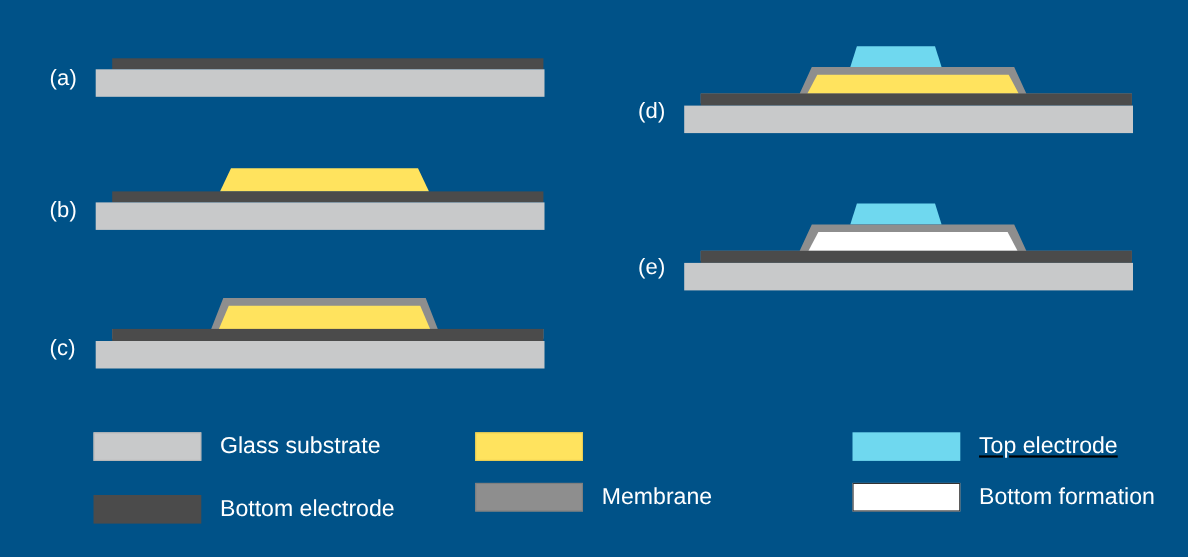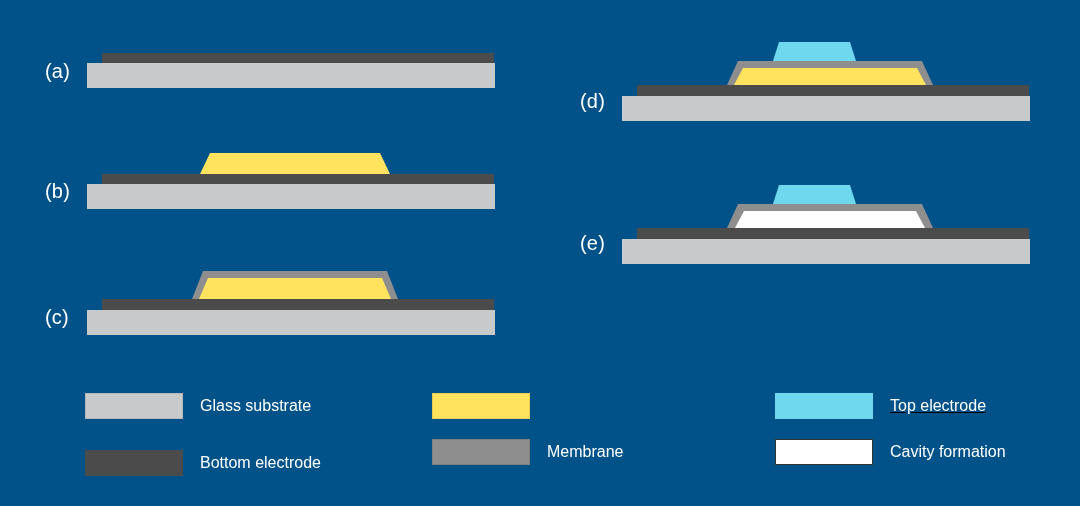--- a/index.html
+++ b/index.html
@@ -46,21 +46,21 @@
     display: flex;
     align-items: center;
   }
   .swatch {
     width: 98px;
     height: 26px;
     flex: 0 0 auto;
   }
   .legend-text {
     color: #ffffff;
-    font-size: 16px;
+    font-size: 21px;
     margin-left: 17px;
     white-space: nowrap;
     font-family: "Liberation Sans", sans-serif;
     text-align: center;
   }
   svg { display: block; overflow: visible; }
 </style>
 </head>
 <body>
 
@@ -157,19 +157,19 @@
       </div>
     </div>
 
     <div class="legend-col" style="left:775px;">
       <div class="legend-row" style="top:15px;text-decoration:underline;">
         <div class="swatch" style="background:#6fd8ef;"></div>
         <div class="legend-text">Top electrode</div>
       </div>
       <div class="legend-row" style="top:61px;">
         <div class="swatch" style="background:#ffffff; border:1px solid #333333; box-sizing:border-box;"></div>
-        <div class="legend-text">Cavity formation</div>
+        <div class="legend-text">Bottom formation</div>
       </div>
     </div>
 
   </div>
 
 </div>
 
 </body></html>

